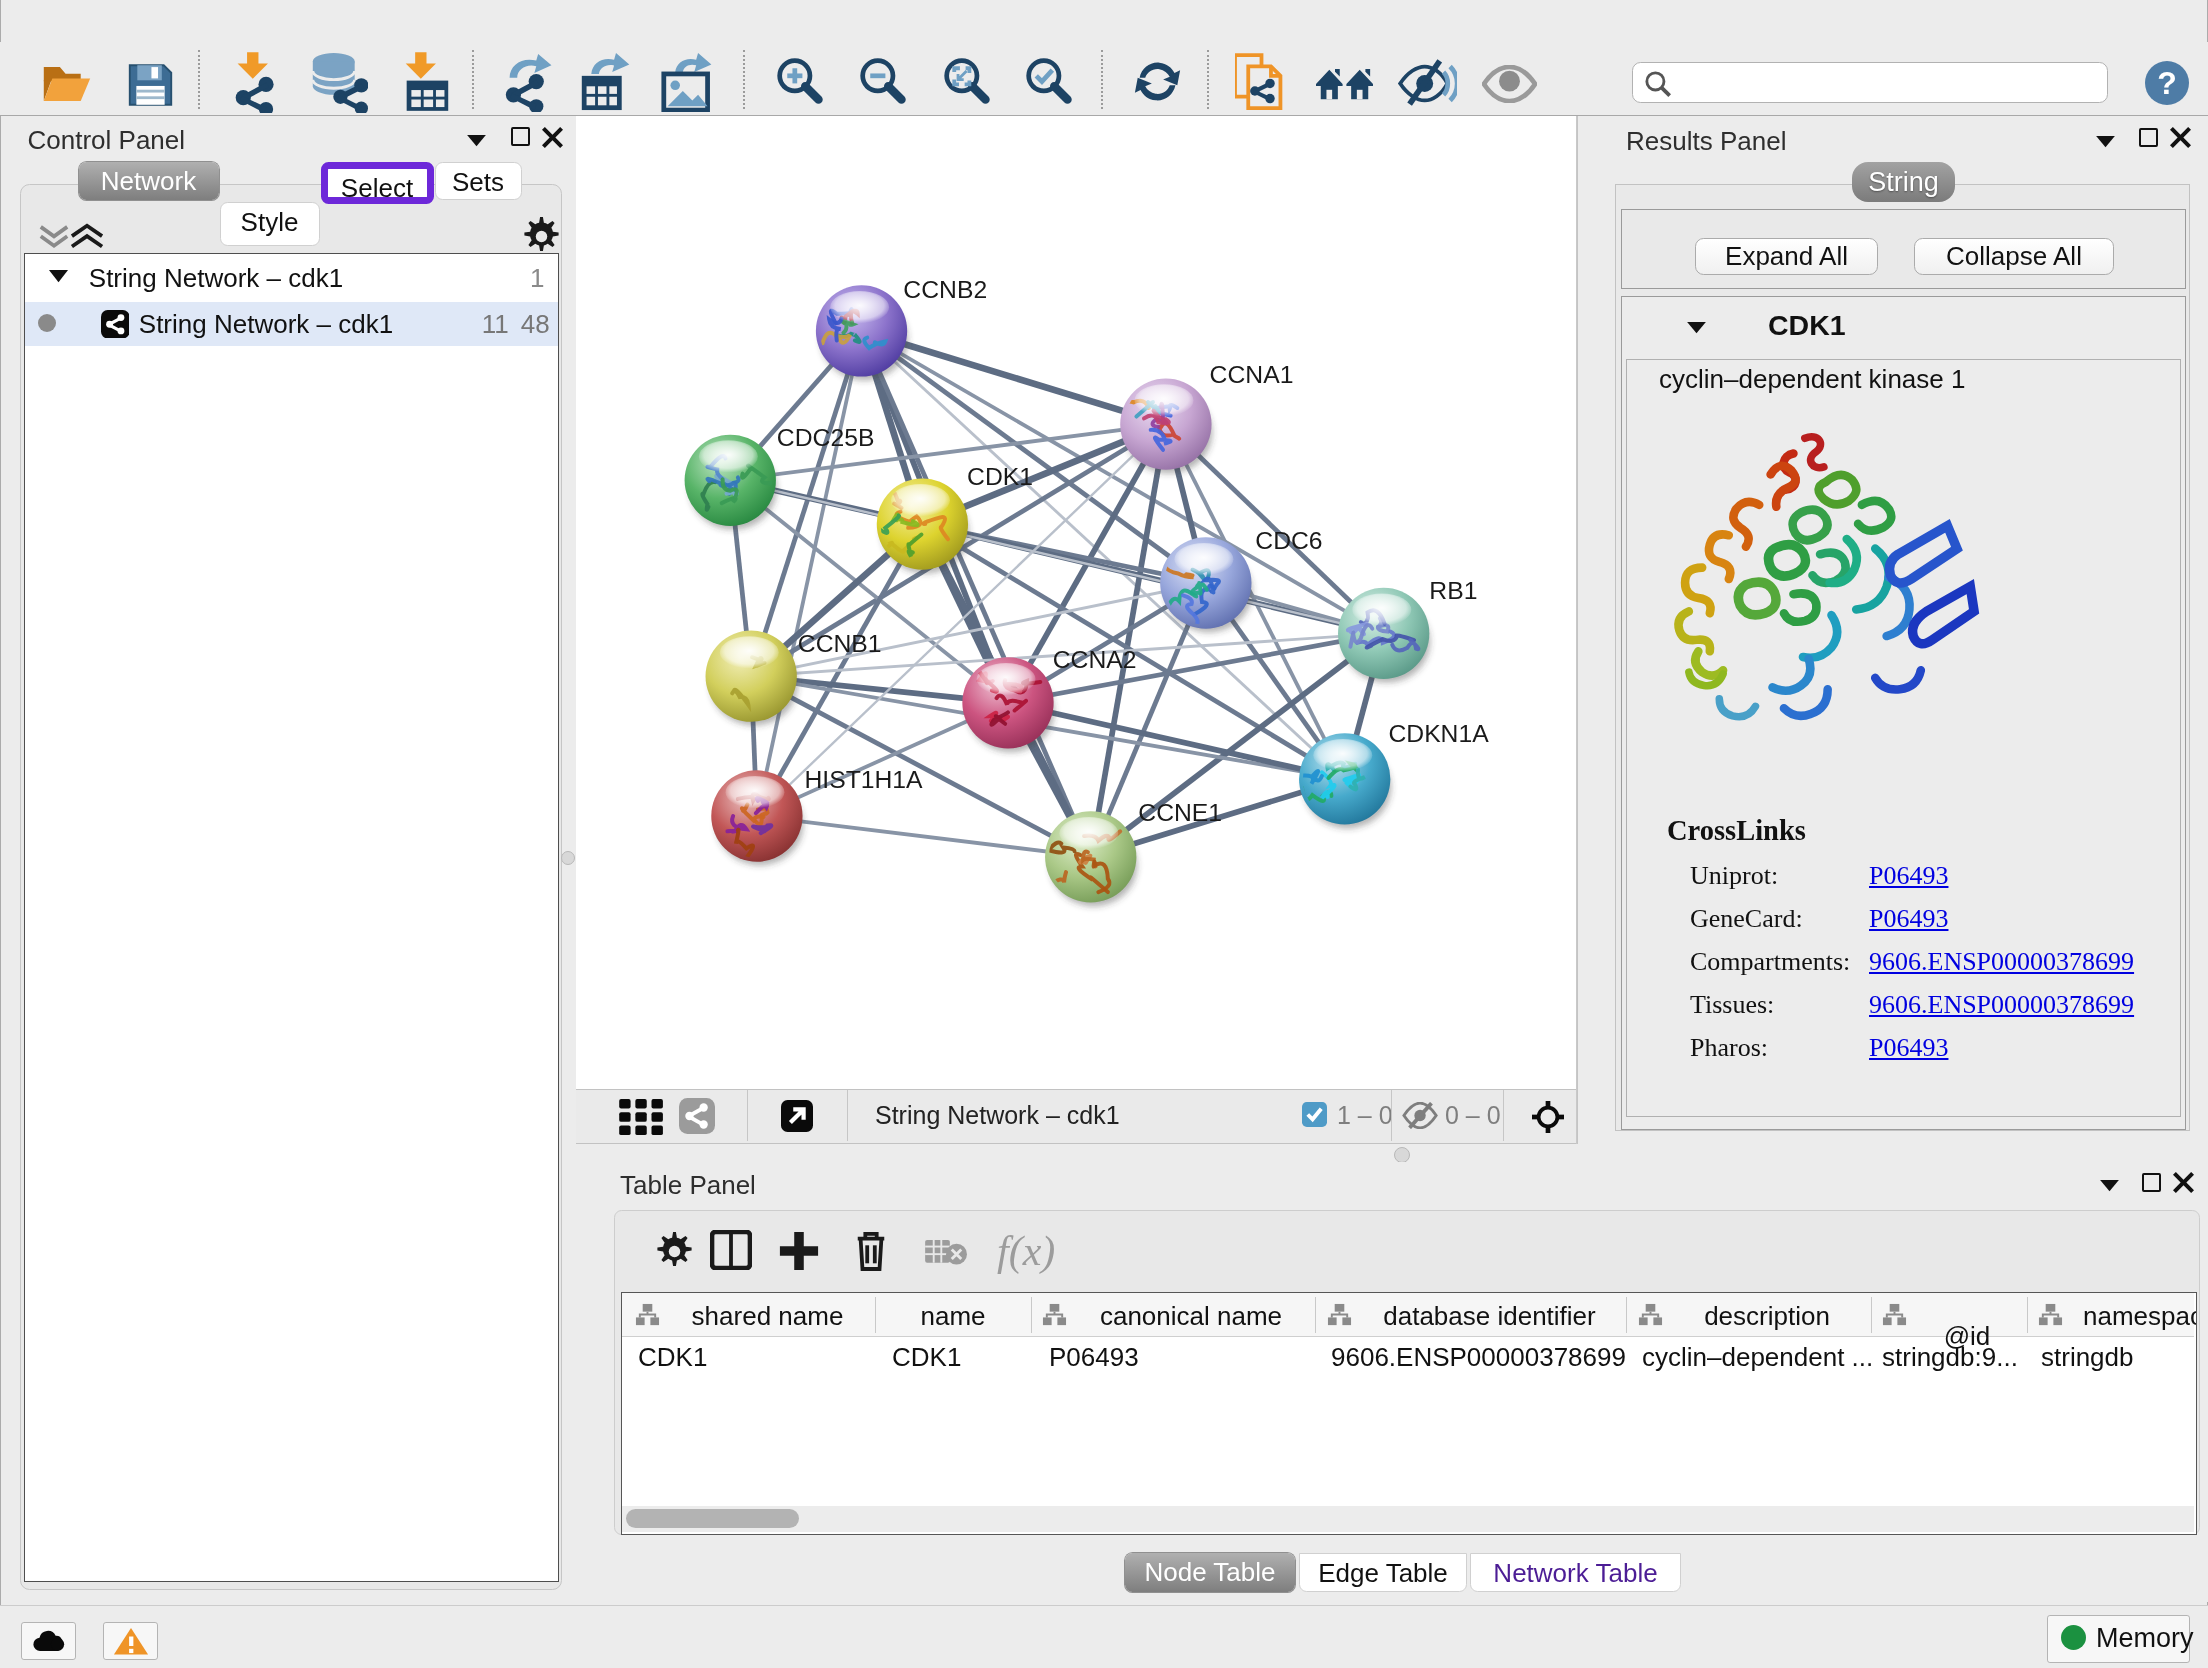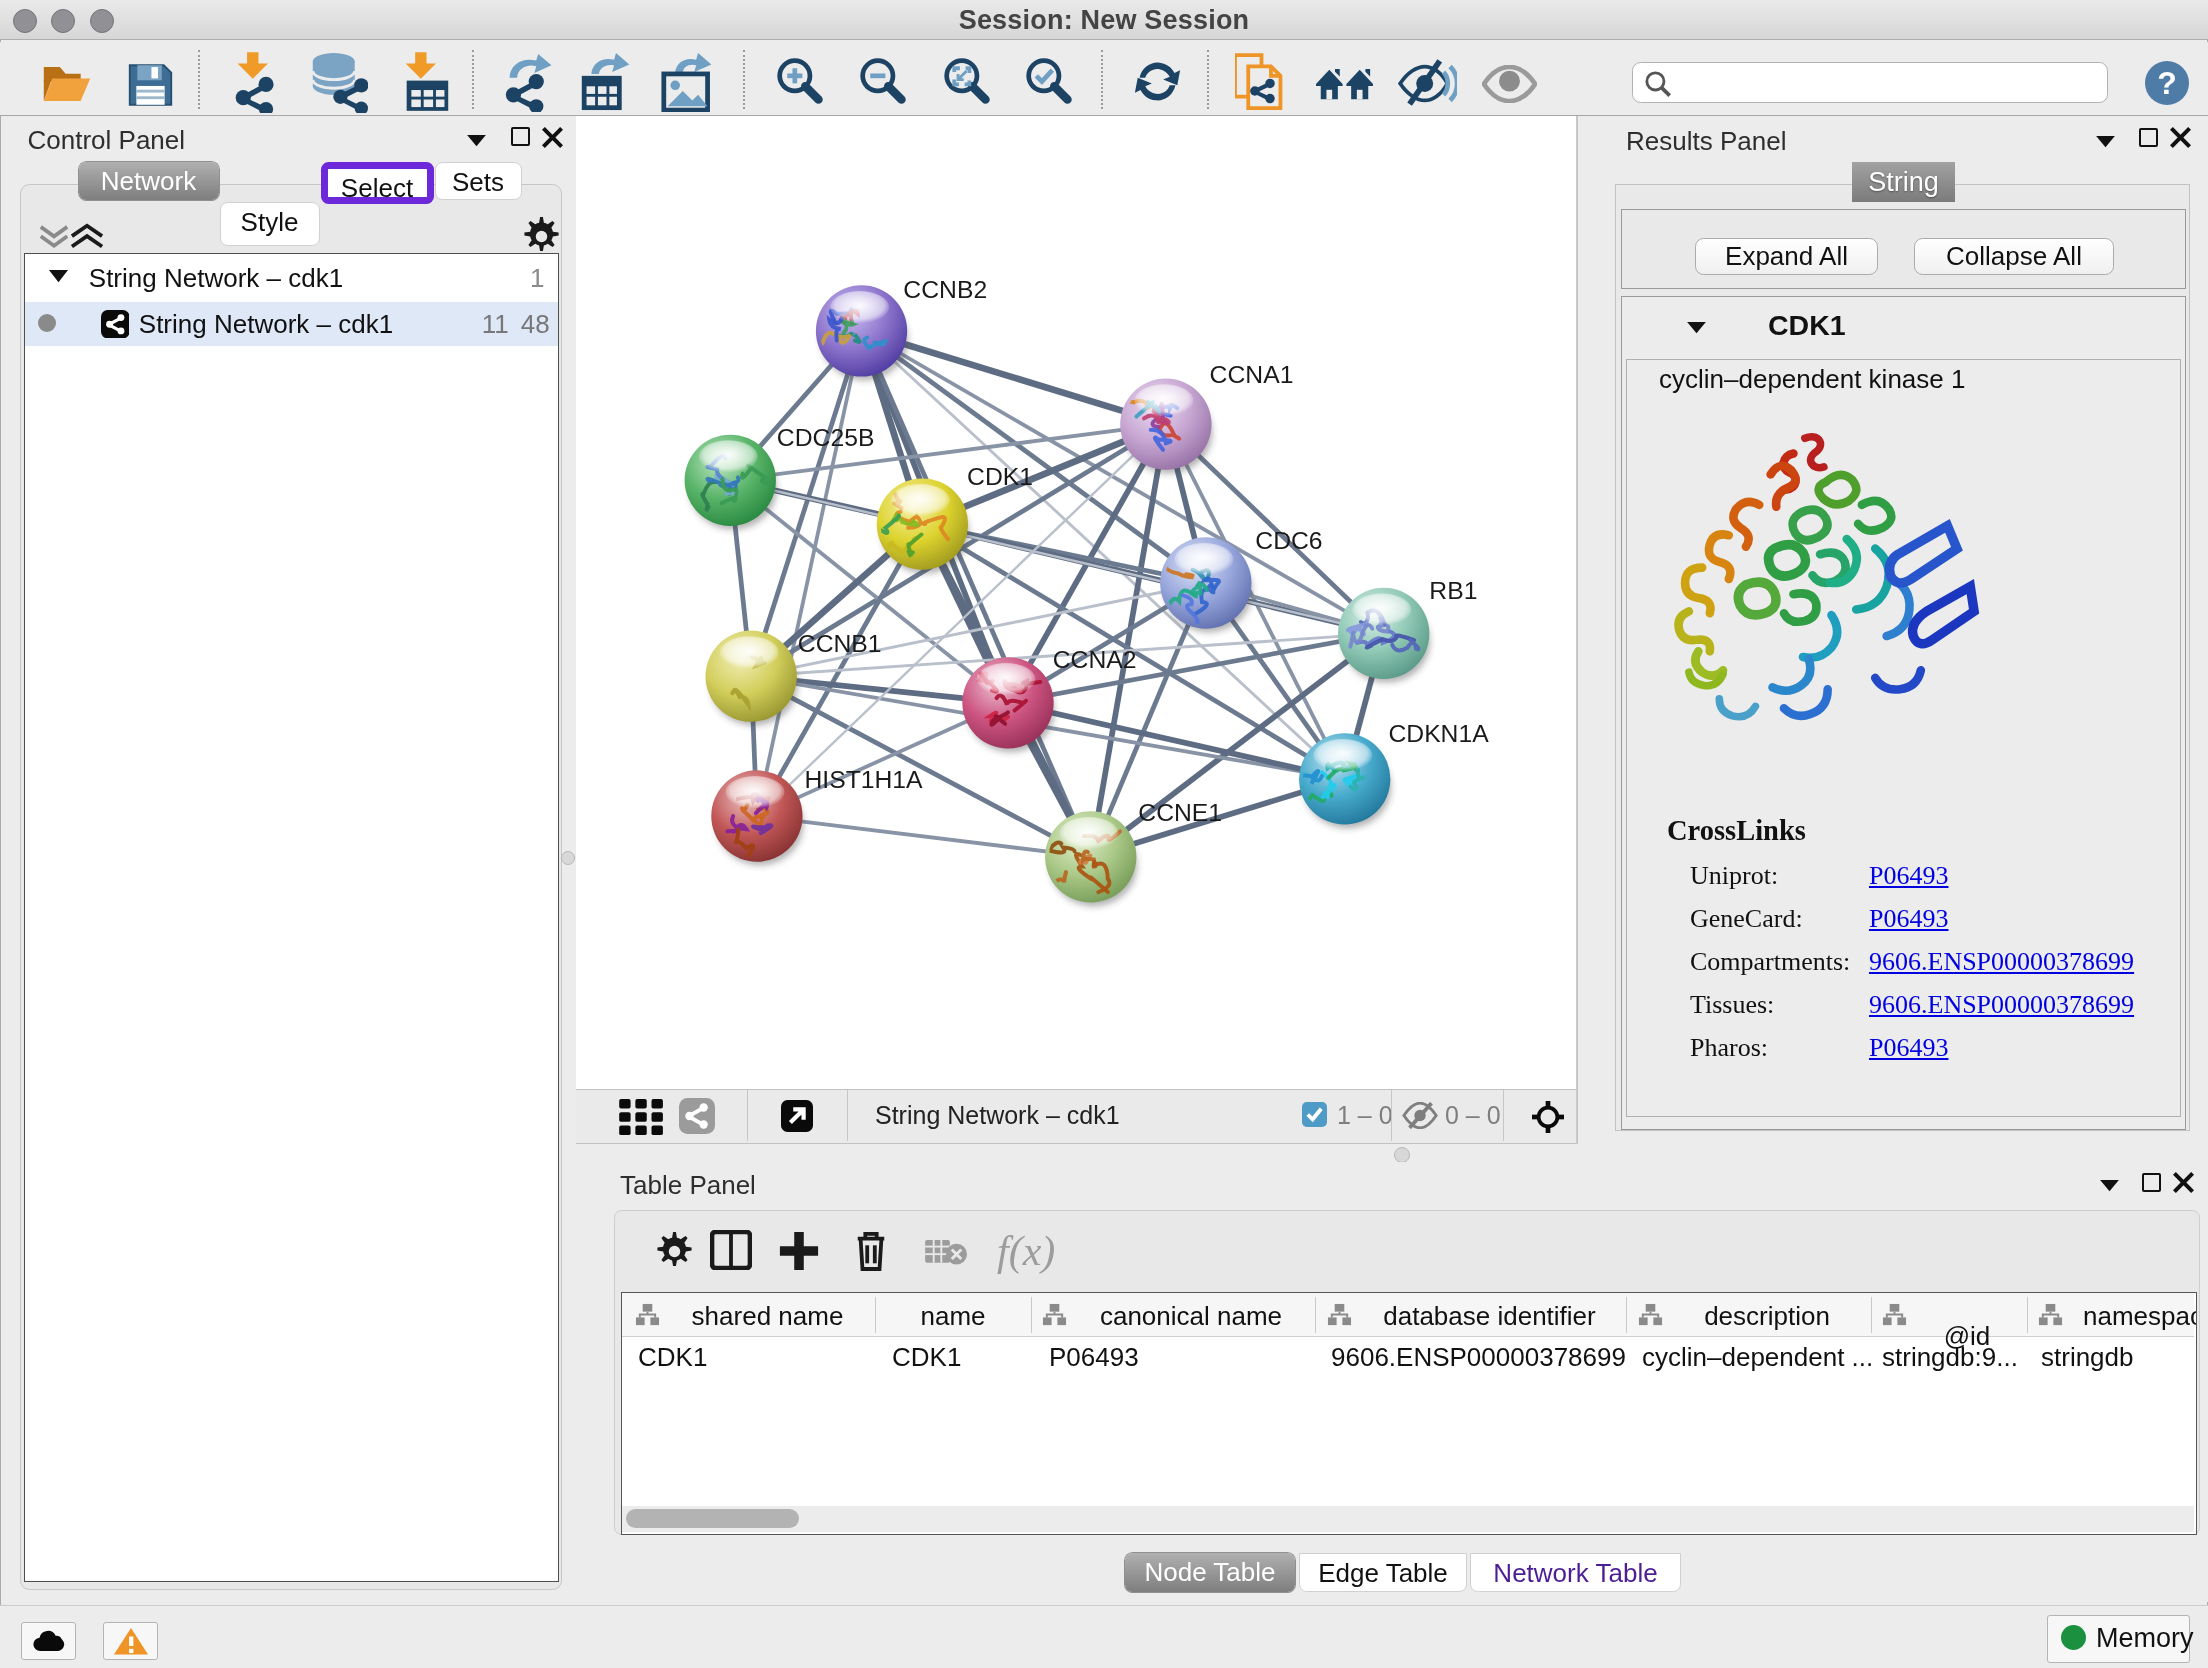--- a/index.html
+++ b/index.html
@@ -44,26 +44,20 @@
 .sbtn { position:absolute; top:16px; width:55px; height:38px; background:#f7f7f7; border:1.9px solid #b4b4b4; border-radius:2.9px; }
 #thead { position:absolute; left:0; top:0; width:1572px; height:44px; }
 .tree { position:absolute; top:9.5px; width:25px; height:25px; }
 .hc { position:absolute; top:7.6px; font-size:26px; color:#111; text-align:center; white-space:nowrap; }
 .cd { position:absolute; top:3.8px; height:36px; width:0; border-left:1.9px solid #c9c9c9; }
 .rc { position:absolute; font-size:26px; color:#111; white-space:nowrap; }
 </style>
 </head>
 <body>
 <div id="app">
-  <div id="titlebar">
-    <div class="tl" style="left:13.3px"></div>
-    <div class="tl" style="left:51px"></div>
-    <div class="tl" style="left:90px"></div>
-    <div id="title">Session: New Session</div>
-  </div>
 
   <div id="toolbar">
 
     <svg class="tbi" style="left:40px;top:19px" width="53" height="48" viewBox="0 0 56 50">
       <path d="M4,6 h17 l6,7 h16 v8 h-39 z" fill="#b96f14"></path>
       <path d="M4,6 v36 l8,-22 h-8" fill="#b96f14"></path>
       <path d="M4,42 l9,-24 h40 l-10,24 z" fill="#f2a23c"></path>
     </svg>
 
     <svg class="tbi" style="left:126px;top:19px" width="49" height="48" viewBox="0 0 52 50">
@@ -673,21 +667,21 @@
   <div id="results">
     <div class="ptitle" style="position:absolute;left:48px;top:9.5px;">Results Panel</div>
     <svg class="picon" style="left:516px;top:18px" width="23" height="15" viewBox="0 0 24 16">
         <path d="M2,2 h20 l-10,12 z" fill="#111"></path>
       </svg>
     <div class="picon" style="left:561px;top:12.4px;width:19px;height:19px;border:2.9px solid #111;border-radius:1.9px;"></div>
     <svg class="picon" style="left:592px;top:11.4px" width="21" height="21" viewBox="0 0 22 22">
         <path d="M3,0 L11,8 L19,0 L22,3 L14,11 L22,19 L19,22 L11,14 L3,22 L0,19 L8,11 L0,3 z" fill="#111"></path>
       </svg>
     <div style="position:absolute;left:37px;top:68px;width:575px;height:947px;background:#e9e9e9;border:1px solid #c2c2c2;"></div>
-    <div style="position:absolute;left:274px;top:46px;width:103px;height:40px;border-radius:0;background:linear-gradient(#a2a2a2,#7b7b7b);color:#fff;font-size:27px;text-align:center;line-height:40px;text-shadow:0 1px 1.9px rgba(0,0,0,0.4);">String</div>
+    <div style="position:absolute;left:274px;top:46px;width:103px;height:40px;border-radius:16px;background:linear-gradient(#a2a2a2,#7b7b7b);color:#fff;font-size:27px;text-align:center;line-height:40px;text-shadow:0 1px 1.9px rgba(0,0,0,0.4);">String</div>
     <div style="position:absolute;left:43px;top:93px;width:565px;height:80px;border:1.9px solid #9a9a9a;background:#e9e9e9;"></div>
     <div style="position:absolute;left:117px;top:122px;width:183px;height:37px;background:linear-gradient(#ffffff,#f0f0f0);border:1.9px solid #ababab;border-radius:8.6px;font-size:26px;color:#111;text-align:center;line-height:34px;">Expand All</div>
     <div style="position:absolute;left:336px;top:122px;width:200px;height:37px;background:linear-gradient(#ffffff,#f0f0f0);border:1.9px solid #ababab;border-radius:8.6px;font-size:26px;color:#111;text-align:center;line-height:34px;">Collapse All</div>
     <div style="position:absolute;left:43px;top:180px;width:565px;height:834px;border:1.9px solid #9a9a9a;background:#ececec;"></div>
     <svg class="picon" style="left:107px;top:204px" width="23" height="15" viewBox="0 0 24 16">
         <path d="M2,2 h20 l-10,12 z" fill="#111"></path>
       </svg>
     <div style="position:absolute;left:190px;top:193px;font-size:28.5px;font-weight:bold;color:#111;">CDK1</div>
     <div style="position:absolute;left:48px;top:243px;width:555px;height:758px;border:1px solid #b0b0b0;background:#ececec;"></div>
     <div style="position:absolute;left:81px;top:248px;font-size:26px;color:#111;">cyclin–dependent kinase 1</div>

